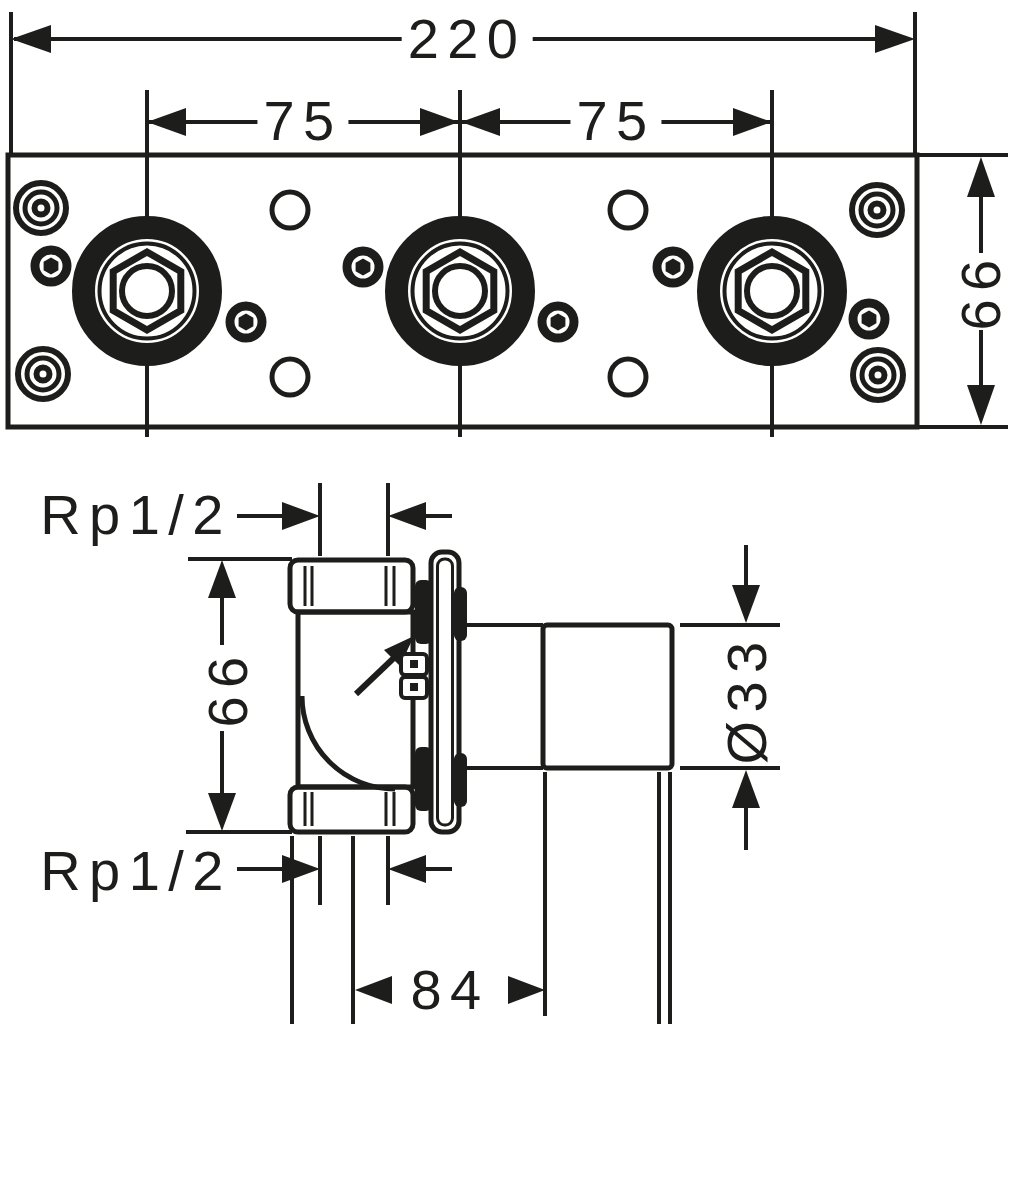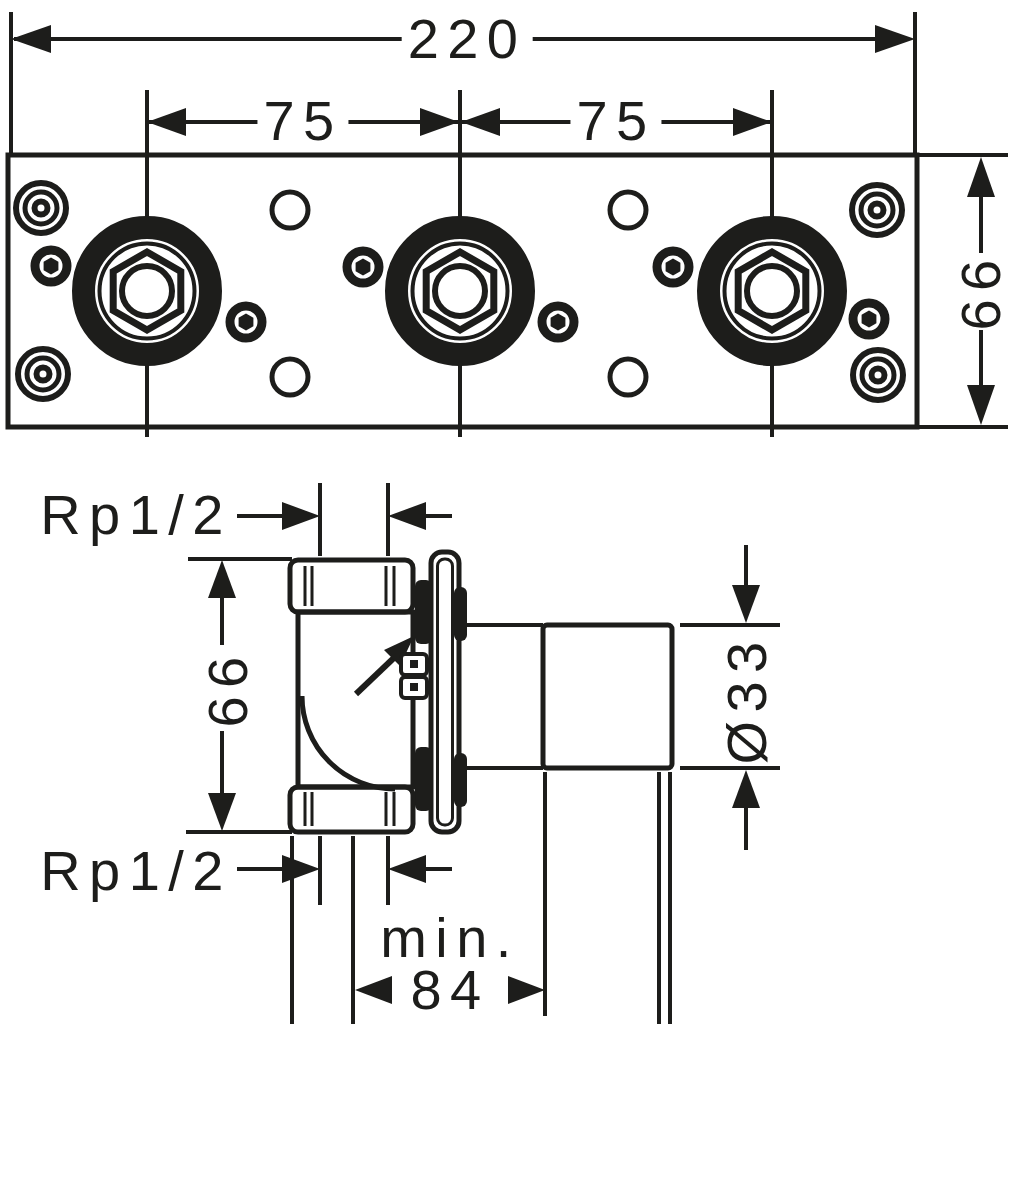--- a/index.html
+++ b/index.html
@@ -209,16 +209,15 @@
 <div class="label bg" style="left:467px;top:39px">220</div>
 <div class="label bg" style="left:303px;top:121px">75</div>
 <div class="label bg" style="left:616px;top:121px">75</div>
 <div class="label rot" style="left:981px;top:291px">66</div>
 
 <div class="label" style="left:136px;top:515px">Rp1/2</div>
 <div class="label rot" style="left:228px;top:688px">66</div>
 <div class="label rot" style="left:747px;top:699px">Ø33</div>
 <div class="label" style="left:136px;top:871px">Rp1/2</div>
 
-<div class="label" style="left:450px;top:938px">min.</div>
 <div class="label" style="left:450px;top:990px">84</div>
 
 </div>
 
 </body></html>

